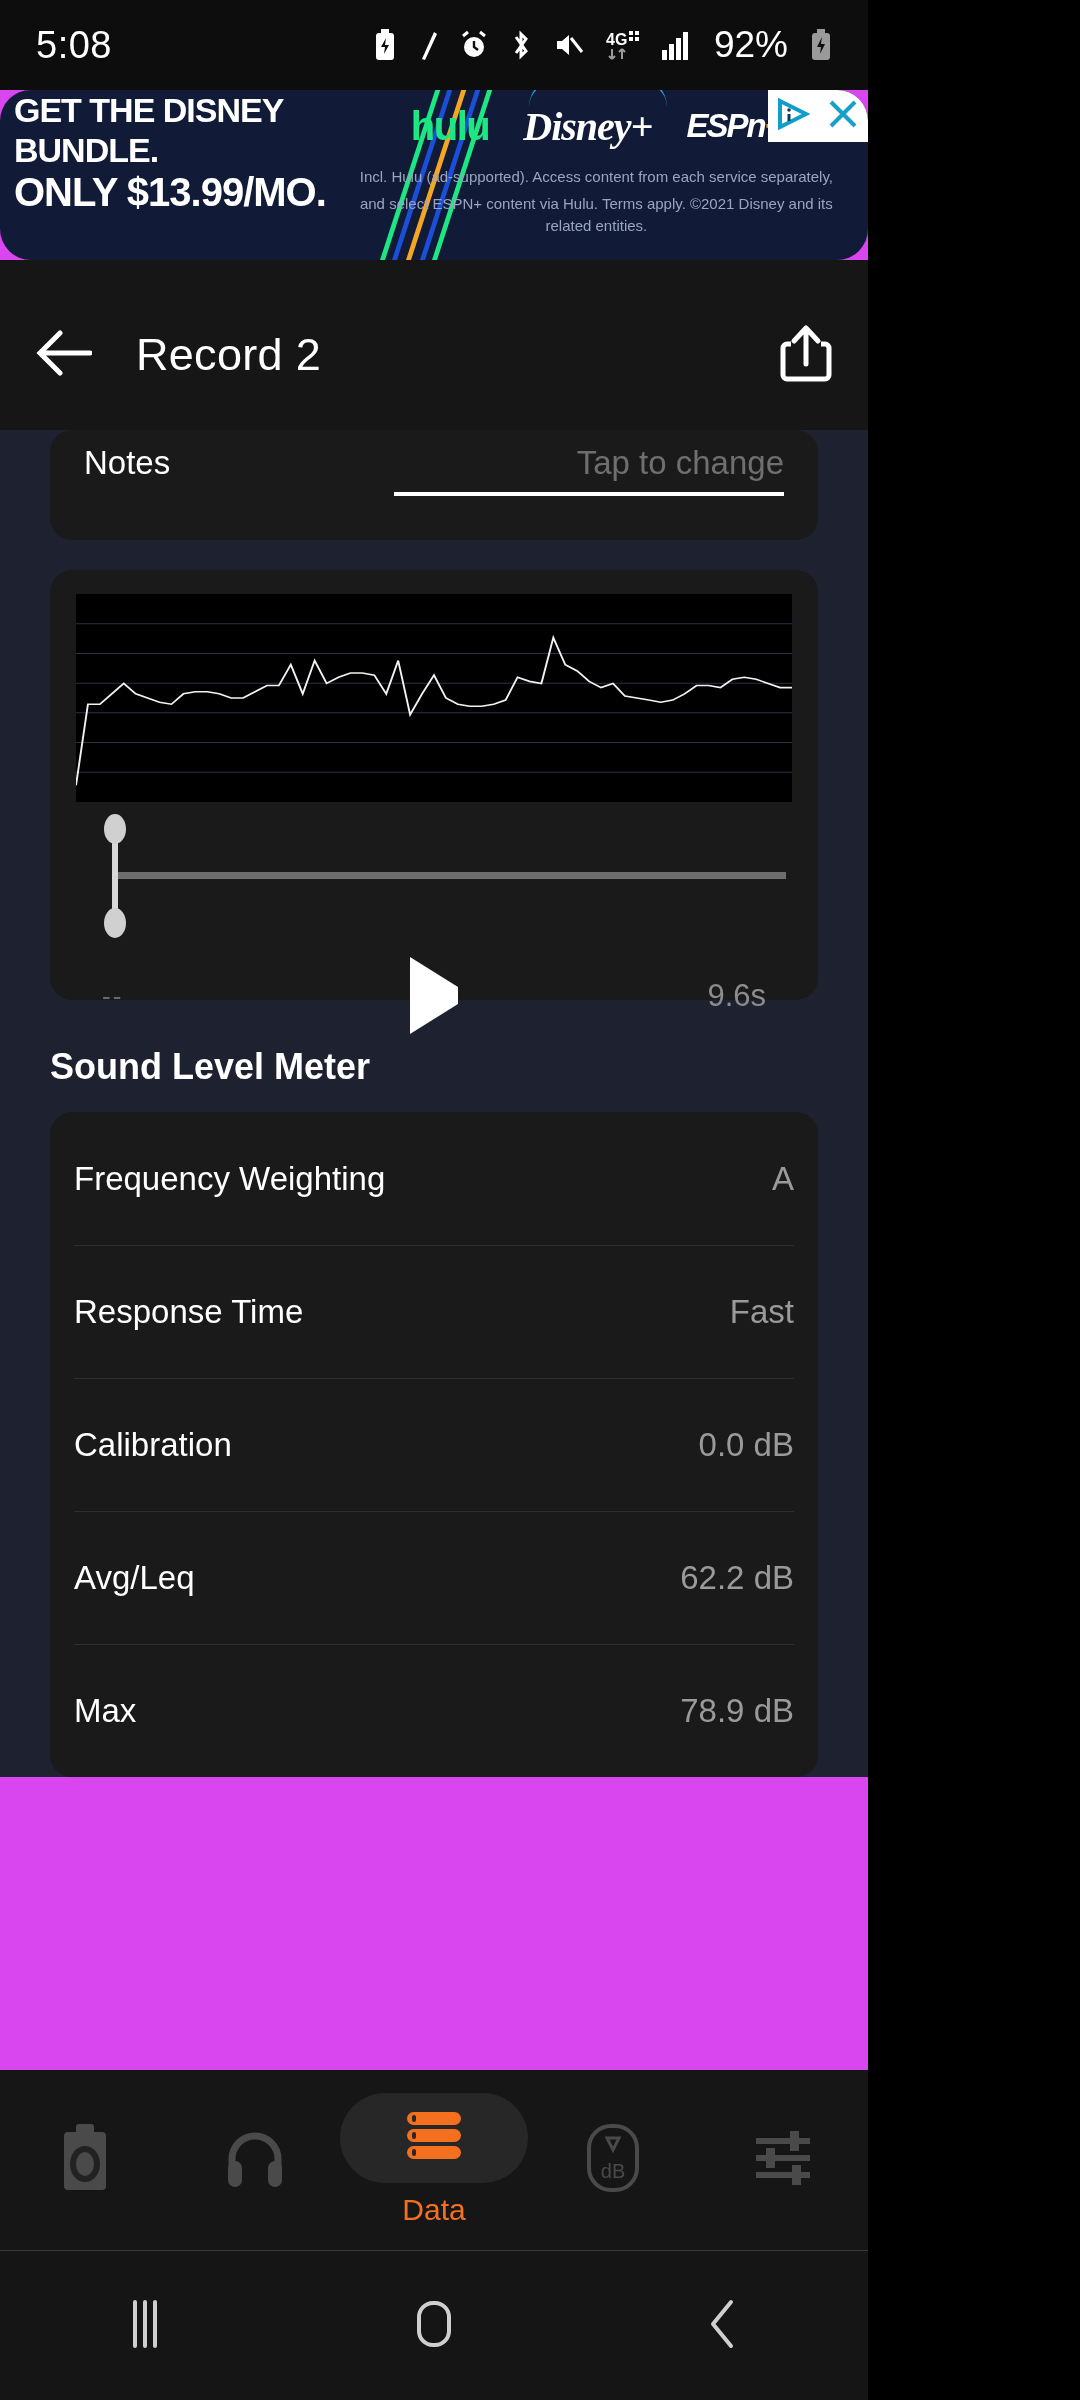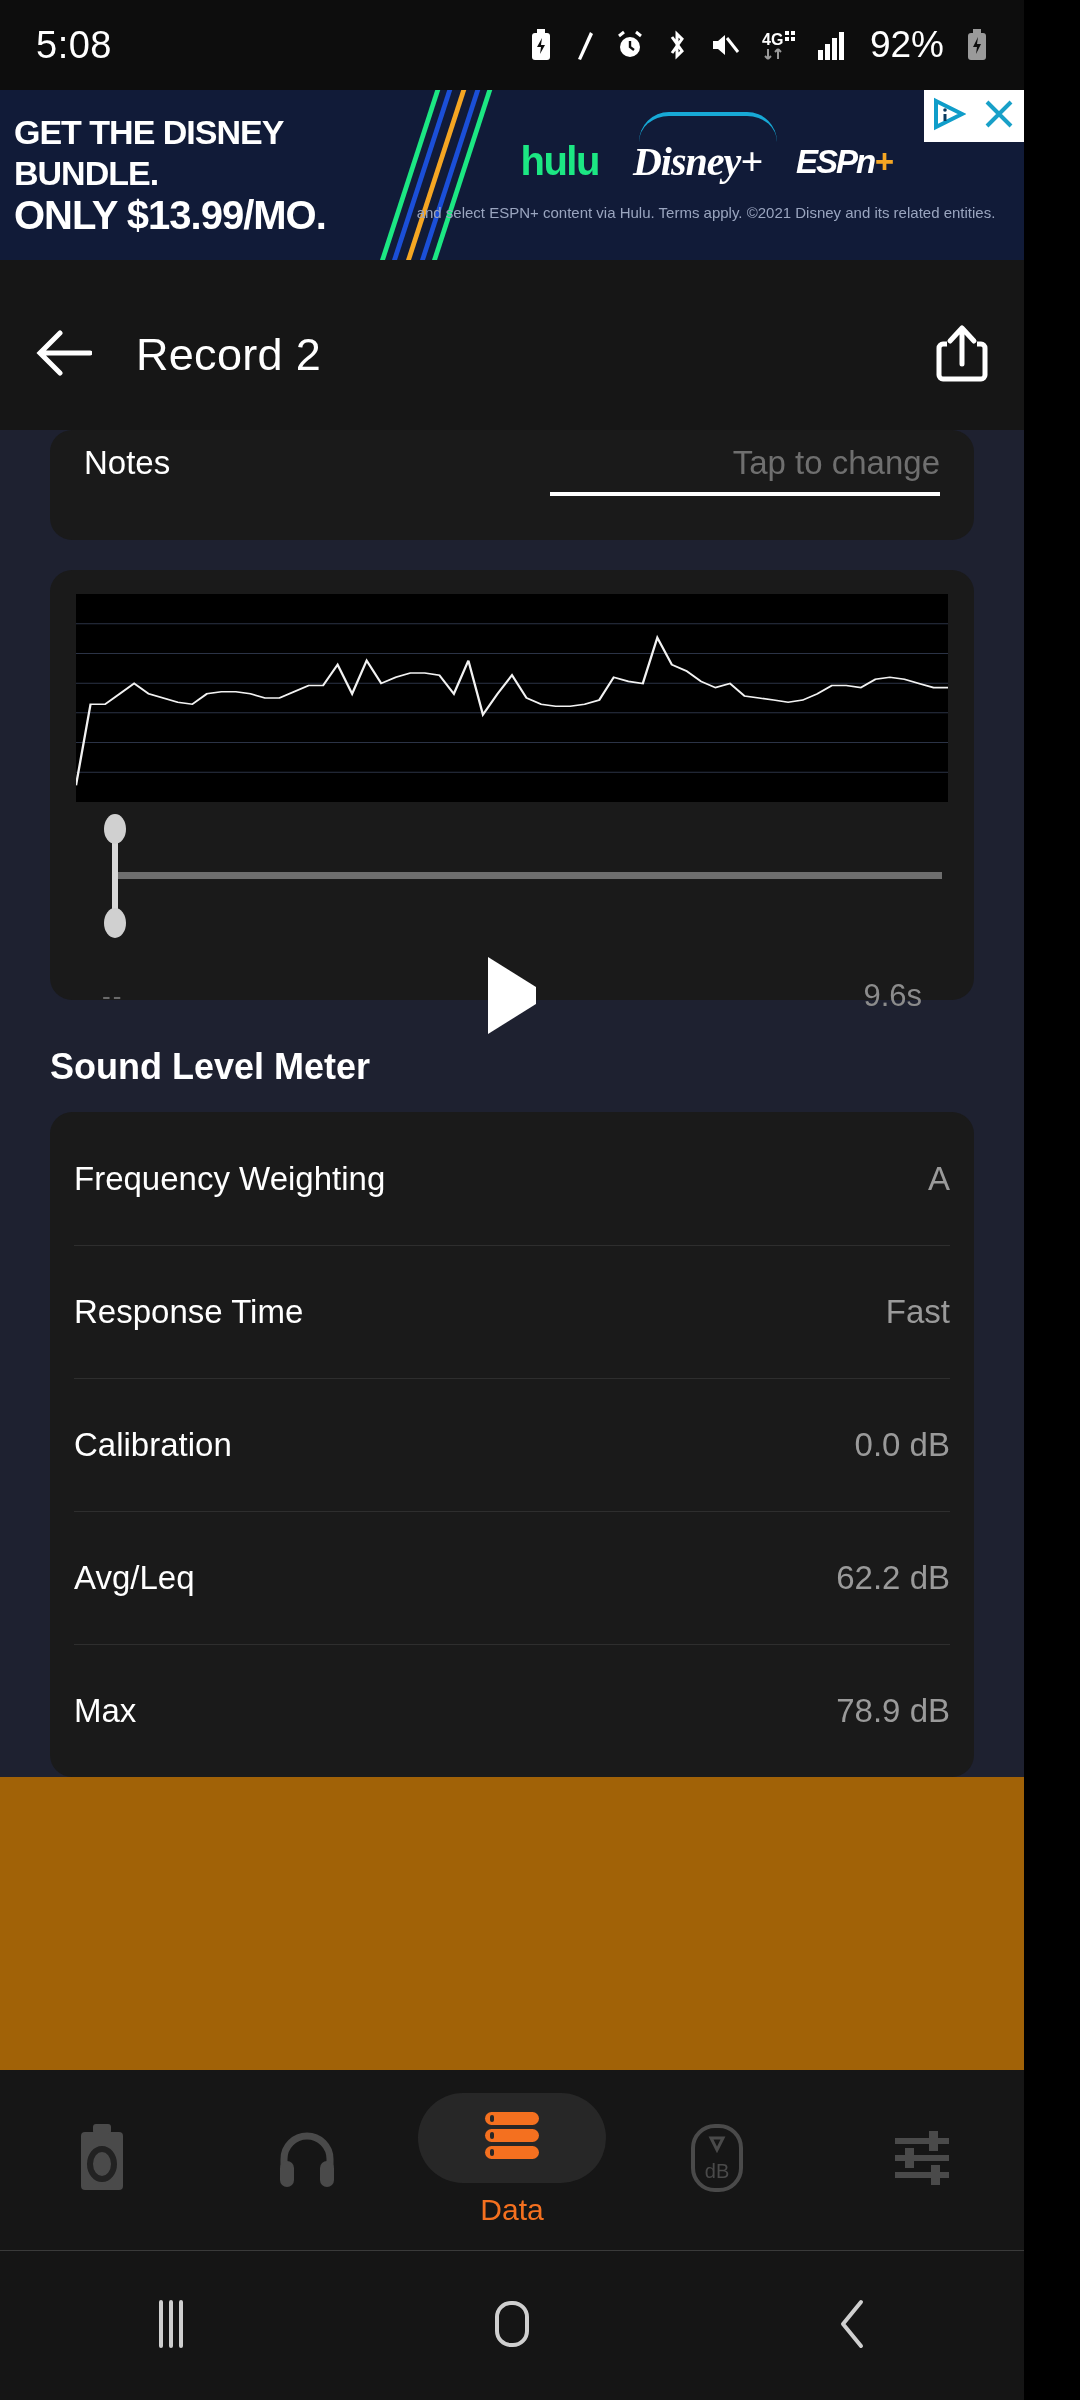--- a/index.html
+++ b/index.html
@@ -2,36 +2,36 @@
 <html><head>
 <meta charset="utf-8">
 <style>
   * { margin:0; padding:0; box-sizing:border-box; }
   html,body {
     width:1080px; height:2400px;
     background:#000;
     font-family:"Liberation Sans", sans-serif;
     overflow:hidden;
   }
-  .screen { position:relative; width:1024px; height:2400px; background:#a16207; }
+  .screen { position:relative; width:868px; height:2400px; background:#d946ef; }
 
   
   .statusbar {
     height:90px; background:#0d0d0d; display:flex; align-items:center;
     padding:0 36px; color:#fff;
   }
   .status-time { font-size:38px; letter-spacing:.5px; }
   .status-icons { margin-left:auto; display:flex; align-items:center; gap:22px; }
   .status-icons svg { display:block; }
   .status-pct { font-size:37px; letter-spacing:0; }
 
   
   .ad {
     position:relative; height:170px; background:#111b38; overflow:hidden;
-    display:flex; align-items:center;
+    display:flex; align-items:flex-start;border-radius:31px;
   }
   .ad-stripes { position:absolute; left:406px; top:-30px; height:240px; width:160px; transform:skewX(-18deg); }
   .ad-stripes i { position:absolute; top:0; height:100%; width:5px; }
   .ad-left { position:relative; z-index:2; padding-left:14px; width:400px; color:#fff; }
   .ad-l1 { font-size:34px; font-weight:bold; letter-spacing:-1px; line-height:1.18; }
   .ad-l2 { font-size:40px; font-weight:bold; letter-spacing:-1px; line-height:1.12; }
   .ad-right { position:relative; z-index:2; margin-left:auto; width:620px; padding-right:16px; text-align:center; }
   .ad-logos { display:flex; align-items:center; justify-content:center; gap:34px; height:72px; }
   .logo-hulu { color:#1ce783; font-size:40px; font-weight:bold; letter-spacing:-1.5px; }
   .logo-disney { color:#fff; font-size:40px; font-style:italic; font-family:"Liberation Serif", serif; font-weight:bold; letter-spacing:-1px; position:relative; }
@@ -183,20 +183,21 @@
       <div class="ad-logos">
         <span class="logo-hulu">hulu</span>
         <span class="logo-disney">
           <span class="arc"></span>
           <span>Disney</span><span>+</span>
         </span>
         <span class="logo-espn">
           <span>ESPn</span><b>+</b>
         </span>
       </div>
+      <div class="ad-fine">Incl. Hulu (ad-supported). Access content from each service separately,</div>
       <div class="ad-fine">and select ESPN+ content via Hulu. Terms apply. ©2021 Disney and its related entities.</div>
     </div>
 
     <div class="ad-ctrls">
       <div class="ad-ctrl">
         <span>
           <svg width="34" height="34" viewBox="0 0 34 34">
               <path d="M4 4 L30 17 L4 30 Z" fill="none" stroke="#0f9dc9" stroke-width="4"></path>
               <circle cx="13" cy="13" r="1.8" fill="#0b3a5e"></circle>
               <path d="M13 17 v7" stroke="#0b3a5e" stroke-width="3"></path>

